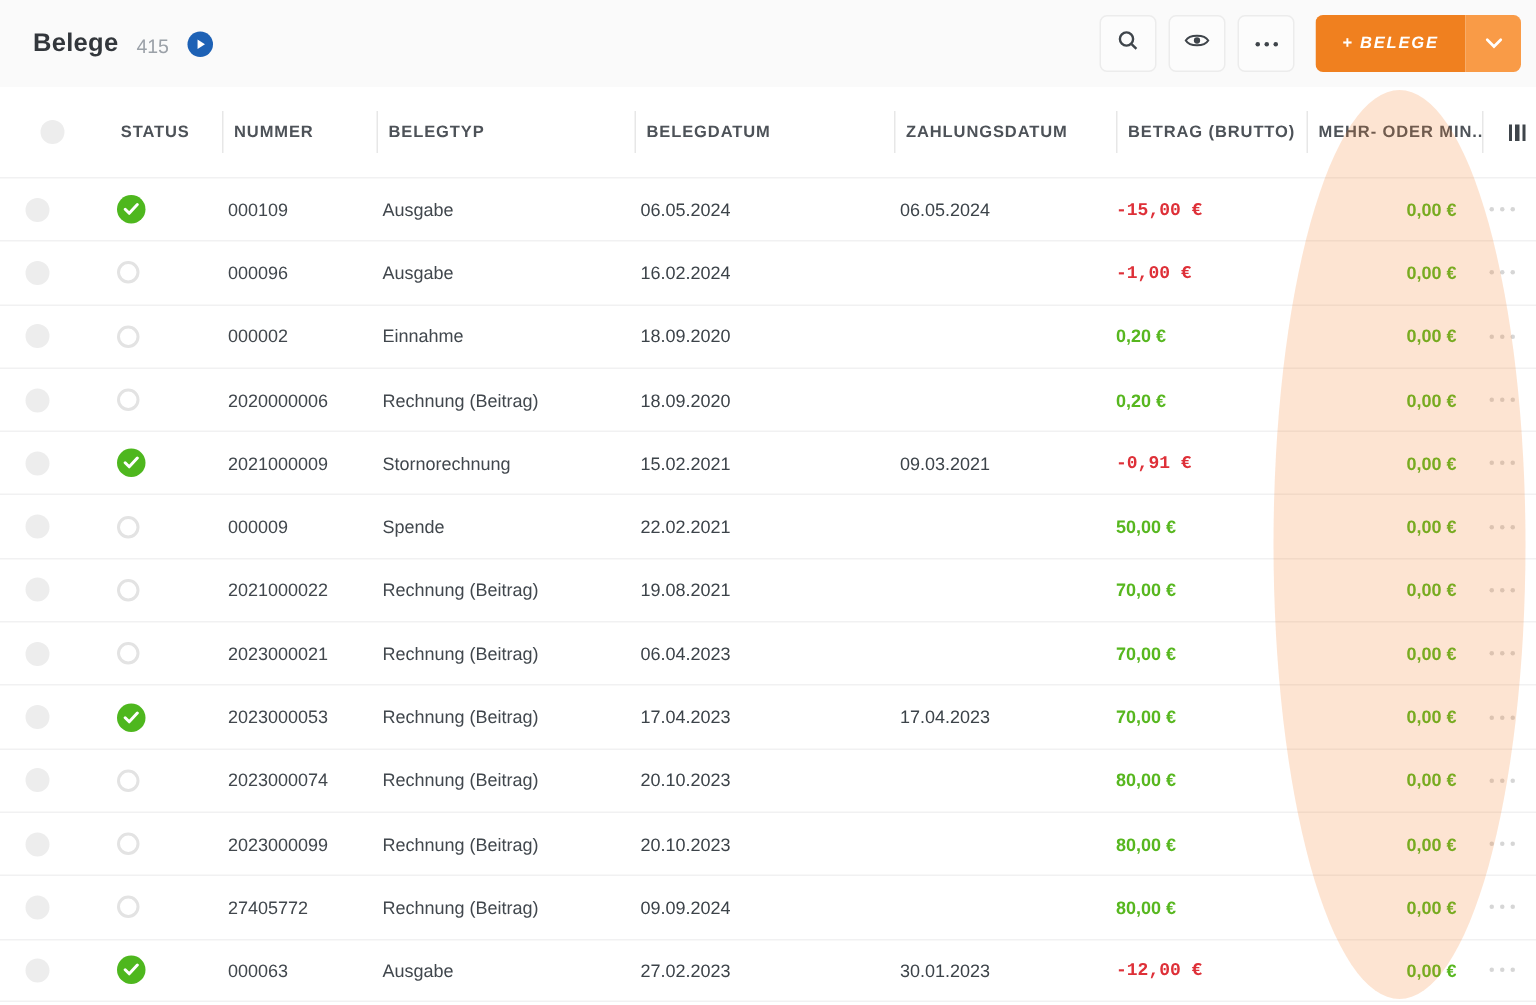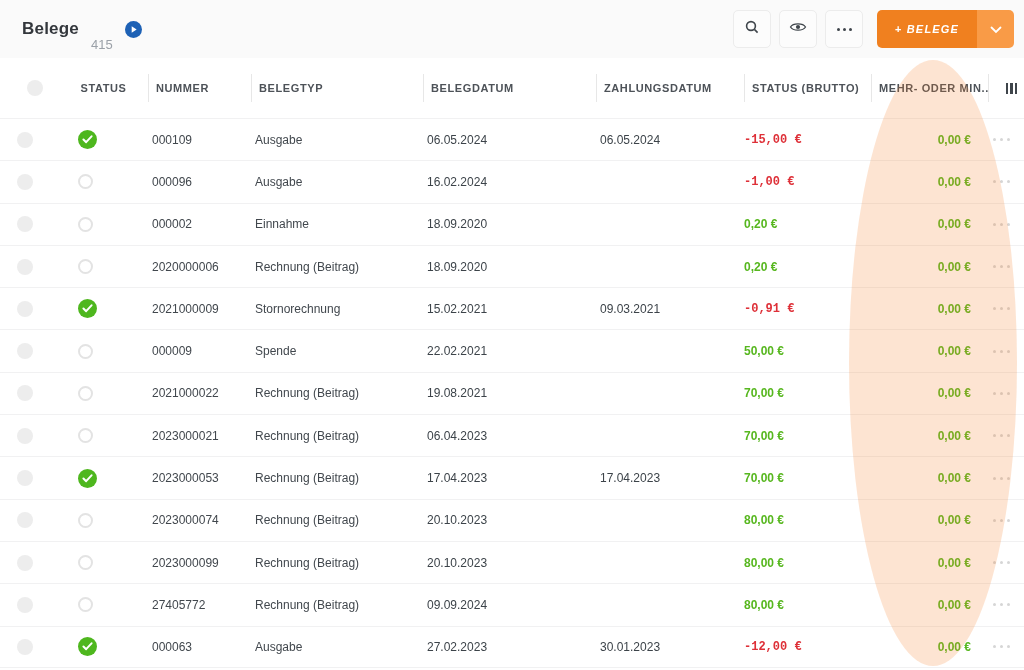--- a/index.html
+++ b/index.html
@@ -6,21 +6,21 @@
   html,body { width:1024px; height:670px; background:#ffffff; overflow:hidden;
     font-family:"Liberation Sans","DejaVu Sans",sans-serif; }
   .app { position:relative; width:1024px; height:670px; }
 
   
   .topbar { position:absolute; left:0; top:0; width:1024px; height:58px;
     background:#fafafa; display:flex; align-items:center; justify-content:space-between;
     padding:0 10px 0 22px; }
   .title-group { display:flex; align-items:center; gap:12px; }
   .page-title { font-size:17px; font-weight:bold; color:#33373c; letter-spacing:.2px; }
-  .page-count { font-size:13px; color:#9ba1a8; position:relative; top:15px; }
+  .page-count { font-size:13px; color:#9ba1a8; position:relative; top:1px; }
   .play-badge { width:17px; height:17px; border-radius:50%; background:#1d61b5;
     display:flex; align-items:center; justify-content:center; cursor:pointer; }
   .play-badge svg { display:block; }
 
   .actions { display:flex; align-items:center; gap:8px; }
   .icon-btn { width:38px; height:38px; border:1px solid #ececec; border-radius:5px;
     background:#fcfcfc; display:flex; align-items:center; justify-content:center; cursor:pointer; }
   .dots-h { display:flex; gap:3px; }
   .dots-h i { width:3px; height:3px; border-radius:50%; background:#3f454b; display:block; }
 
@@ -122,21 +122,21 @@
   <div class="thead">
     <div class="grid-row">
       <div class="cell-circle">
         <span class="sel-circle"></span>
       </div>
       <div class="th">STATUS</div>
       <div class="th divided">NUMMER</div>
       <div class="th divided">BELEGTYP</div>
       <div class="th divided">BELEGDATUM</div>
       <div class="th divided">ZAHLUNGSDATUM</div>
-      <div class="th divided">STATUS (BRUTTO)</div>
+      <div class="th divided">BETRAG (BRUTTO)</div>
       <div class="th divided">MEHR- ODER MIN...</div>
       <div class="col-icon-cell">
         <span class="col-bars">
             <i></i>
             <i></i>
             <i></i>
           </span>
       </div>
     </div>
   </div>

